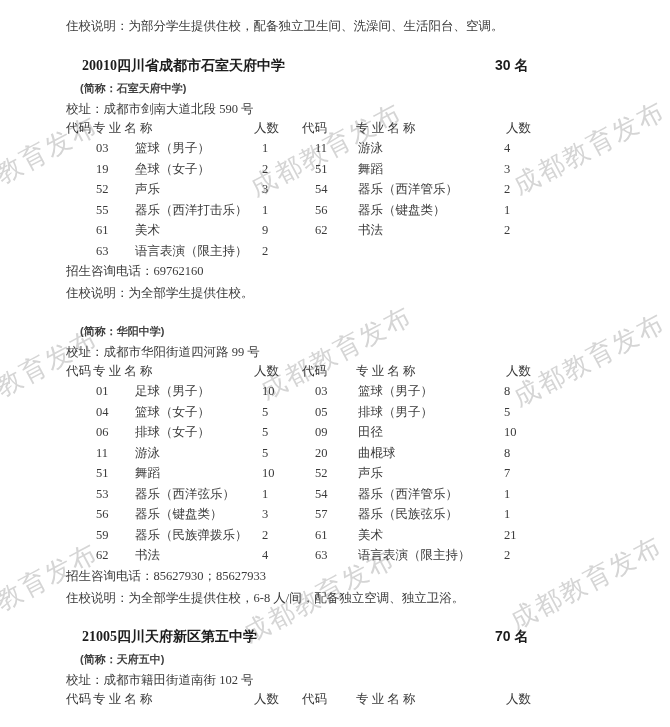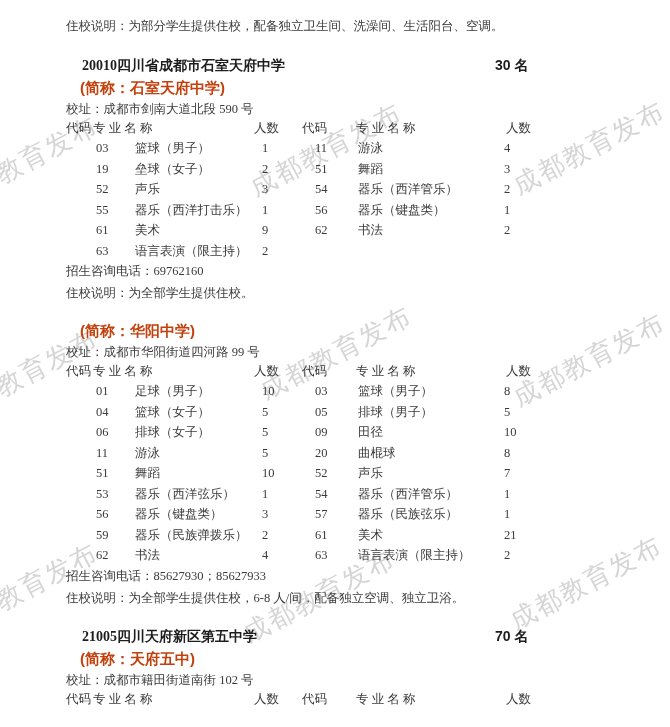--- a/index.html
+++ b/index.html
@@ -51,22 +51,22 @@
     font-size:14px;
     color:#1d1d1d;
   }
   .heading .code { margin-right:0; font-family:"Liberation Serif","DejaVu Serif",serif; }
   .quota { position:absolute; left:392px; top:0;margin-left:37px; }
   .shortname {
     height:22px; line-height:22px;
     padding-left:14px;
     font-family:"Liberation Sans","DejaVu Sans",sans-serif;
     font-weight:bold;
-    font-size:15px;
-    color:#c2410c;
+    font-size:11px;
+    color:#404040;
   }
   .address { height:20px; line-height:20px; }
   .theader { position:relative; height:19px; line-height:19px; }
   .trow    { position:relative; height:20.5px; line-height:20.5px; }
   .theader span, .trow span { position:absolute; top:0; white-space:nowrap; }
   .h1 { left:0; }    .h2 { left:27px; }  .h3 { left:188px; }
   .h4 { left:236px; }.h5 { left:290px; } .h6 { left:440px; }
   .r1 { left:30px; } .r2 { left:69px; }  .r3 { left:196px; }
   .r4 { left:249px; }.r5 { left:292px; } .r6 { left:438px; }
   .phone    { height:21px; line-height:21px; }

